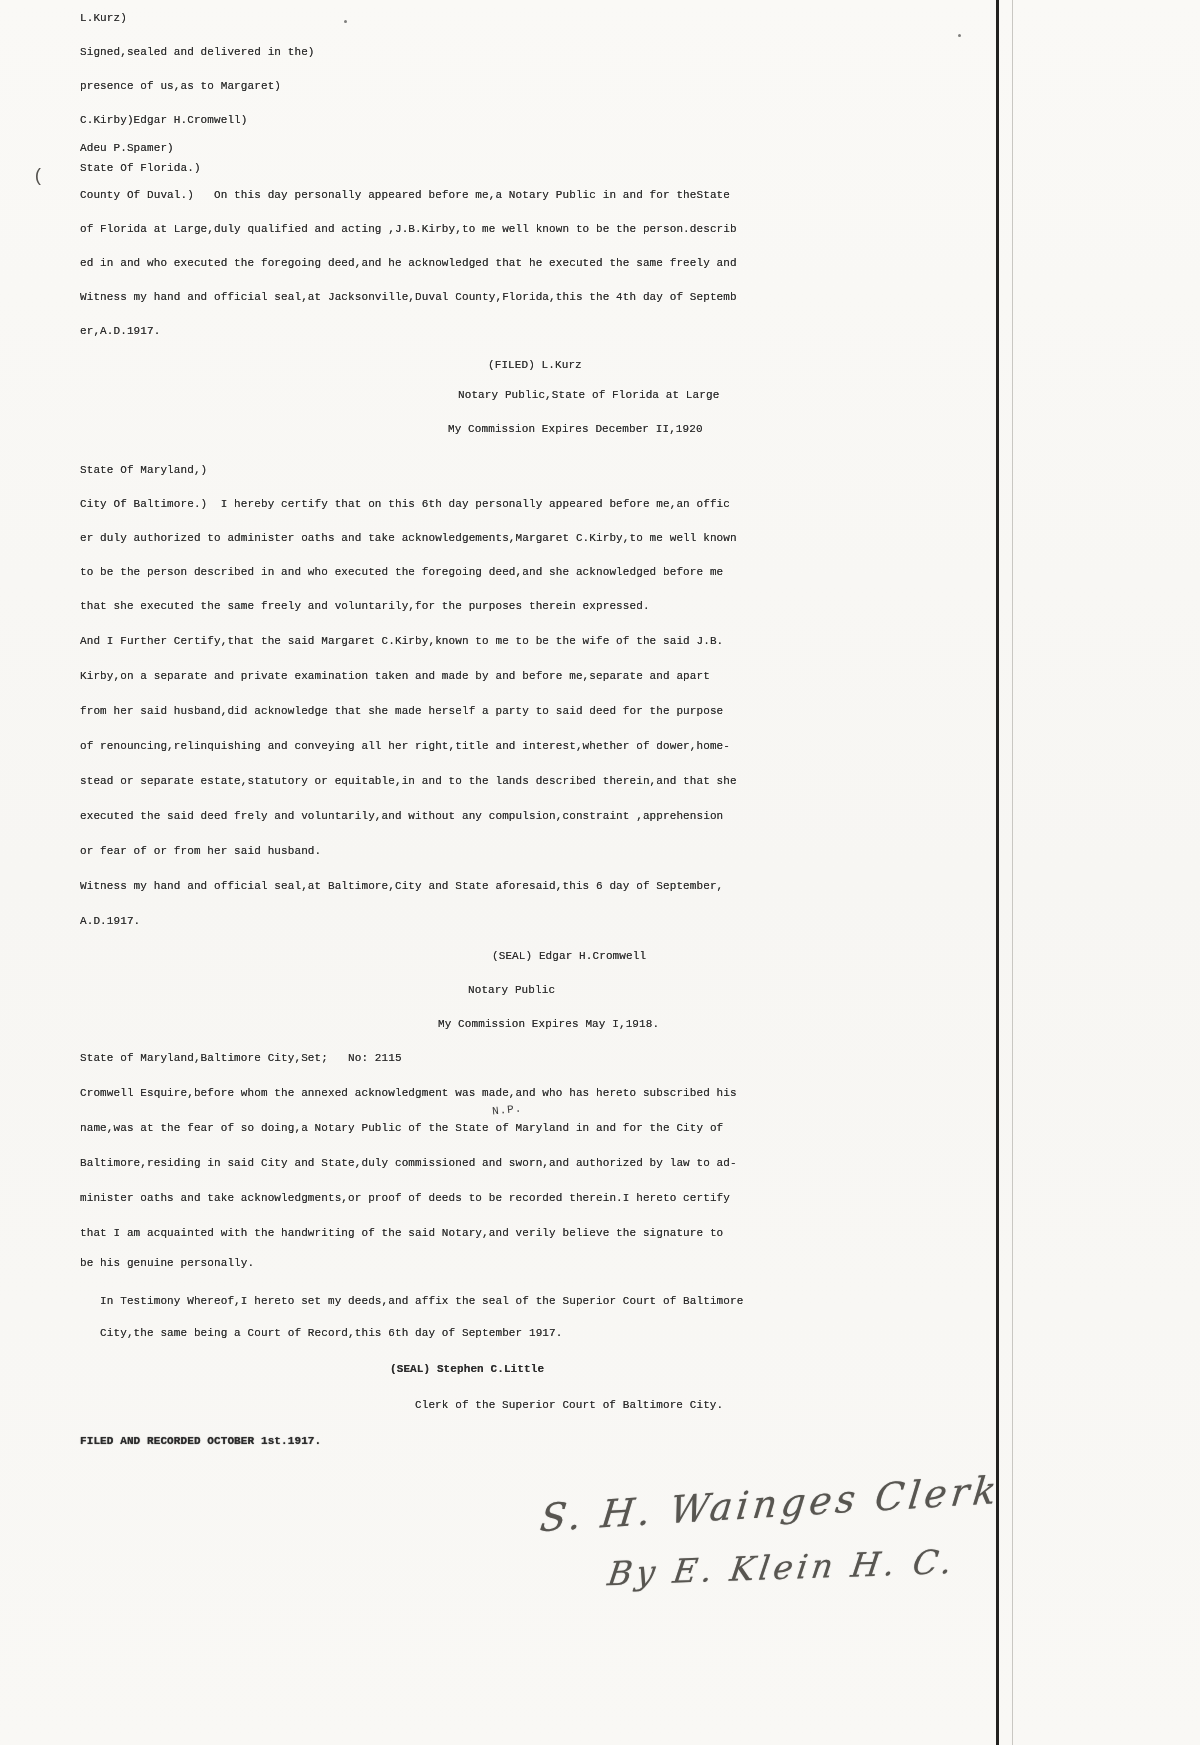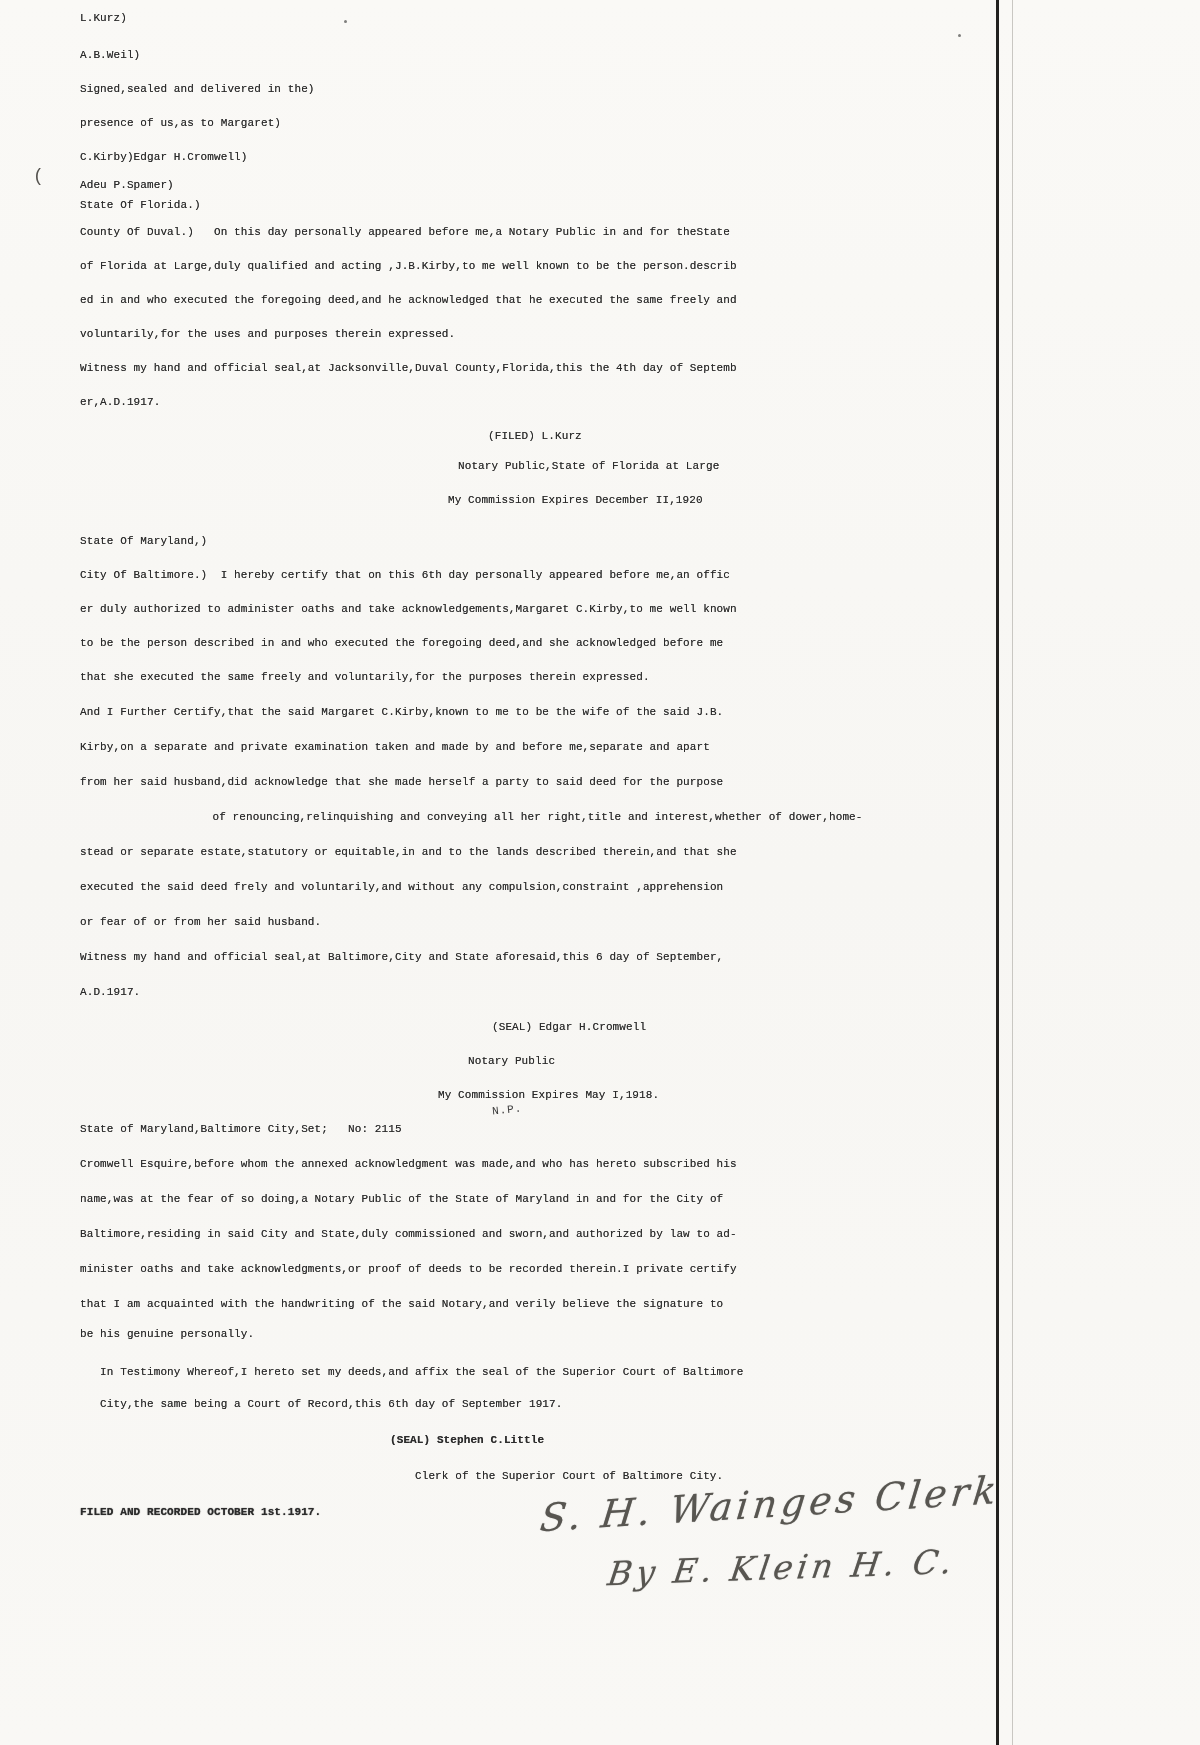--- a/index.html
+++ b/index.html
@@ -108,57 +108,55 @@
   <div class="scan-border-dark"></div>
   <div class="scan-border-light"></div>
 
   <span class="speck1"></span>
   <span class="speck2"></span>
 
   <span class="artifact">(</span>
 
   <div id="lines" class="lines">
       <div class="line">L.Kurz)</div>
-      <div class="line" style="margin-top: 3px;">A.B.Weil)</div>
       <div class="line">Signed,sealed and delivered in the)</div>
       <div class="line">presence of us,as to Margaret)</div>
       <div class="line">C.Kirby)Edgar H.Cromwell)</div>
       <div class="line" style="margin-top: -6px;">Adeu P.Spamer)</div>
       <div class="line" style="margin-top: -14px;">State Of Florida.)</div>
       <div class="line" style="margin-top: -7px;">County Of Duval.)   On this day personally appeared before me,a Notary Public in and for theState</div>
       <div class="line">of Florida at Large,duly qualified and acting ,J.B.Kirby,to me well known to be the person.describ</div>
       <div class="line">ed in and who executed the foregoing deed,and he acknowledged that he executed the same freely and</div>
-      <div class="line">voluntarily,for the uses and purposes therein expressed.</div>
       <div class="line">Witness my hand and official seal,at Jacksonville,Duval County,Florida,this the 4th day of Septemb</div>
       <div class="line">er,A.D.1917.</div>
       <div class="line" style="padding-left: 408px;">(FILED) L.Kurz</div>
       <div class="line" style="margin-top: -4px; padding-left: 378px;">Notary Public,State of Florida at Large</div>
       <div class="line" style="padding-left: 368px;">My Commission Expires December II,1920</div>
       <div class="line" style="margin-top: 7px;">State Of Maryland,)</div>
       <div class="line">City Of Baltimore.)  I hereby certify that on this 6th day personally appeared before me,an offic</div>
       <div class="line">er duly authorized to administer oaths and take acknowledgements,Margaret C.Kirby,to me well known</div>
       <div class="line">to be the person described in and who executed the foregoing deed,and she acknowledged before me</div>
       <div class="line">that she executed the same freely and voluntarily,for the purposes therein expressed.</div>
       <div class="line" style="margin-top: 1px;">And I Further Certify,that the said Margaret C.Kirby,known to me to be the wife of the said J.B.</div>
       <div class="line" style="margin-top: 1px;">Kirby,on a separate and private examination taken and made by and before me,separate and apart</div>
       <div class="line" style="margin-top: 1px;">from her said husband,did acknowledge that she made herself a party to said deed for the purpose</div>
-      <div class="line" style="margin-top: 1px; text-align: center;">of renouncing,relinquishing and conveying all her right,title and interest,whether of dower,home-</div>
+      <div class="line" style="margin-top: 1px;">of renouncing,relinquishing and conveying all her right,title and interest,whether of dower,home-</div>
       <div class="line" style="margin-top: 1px;">stead or separate estate,statutory or equitable,in and to the lands described therein,and that she</div>
       <div class="line" style="margin-top: 1px;">executed the said deed frely and voluntarily,and without any compulsion,constraint ,apprehension</div>
       <div class="line" style="margin-top: 1px;">or fear of or from her said husband.</div>
       <div class="line" style="margin-top: 1px;">Witness my hand and official seal,at Baltimore,City and State aforesaid,this 6 day of September,</div>
       <div class="line" style="margin-top: 1px;">A.D.1917.</div>
       <div class="line" style="margin-top: 1px; padding-left: 412px;">(SEAL) Edgar H.Cromwell</div>
       <div class="line" style="padding-left: 388px;">Notary Public</div>
       <div class="line" style="padding-left: 358px;">My Commission Expires May I,1918.</div>
       <div class="line">State of Maryland,Baltimore City,Set;   No: 2115</div>
       <div class="line" style="margin-top: 1px;">Cromwell Esquire,before whom the annexed acknowledgment was made,and who has hereto subscribed his</div>
       <div class="line" style="margin-top: 1px;">name,was at the fear of so doing,a Notary Public of the State of Maryland in and for the City of</div>
       <div class="line" style="margin-top: 1px;">Baltimore,residing in said City and State,duly commissioned and sworn,and authorized by law to ad-</div>
-      <div class="line" style="margin-top: 1px;">minister oaths and take acknowledgments,or proof of deeds to be recorded therein.I private certify</div>
+      <div class="line" style="margin-top: 1px;">minister oaths and take acknowledgments,or proof of deeds to be recorded therein.I hereto certify</div>
       <div class="line" style="margin-top: 1px; font-family: Liberation Mono, monospace;">that I am acquainted with the handwriting of the said Notary,and verily believe the signature to</div>
       <div class="line" style="margin-top: -4px;">be his genuine personally.</div>
       <div class="line" style="margin-top: 4px;">   In Testimony Whereof,I hereto set my deeds,and affix the seal of the Superior Court of Baltimore</div>
       <div class="line" style="margin-top: -2px;">   City,the same being a Court of Record,this 6th day of September 1917.</div>
       <div class="line" style="margin-top: 2px; padding-left: 310px; font-weight: bold;">(SEAL) Stephen C.Little</div>
       <div class="line" style="margin-top: 2px; padding-left: 335px;">Clerk of the Superior Court of Baltimore City.</div>
       <div class="line bold" style="margin-top: 2px;">FILED AND RECORDED OCTOBER 1st.1917.</div>
     </div>
 
   <span class="np-sup">N.P.</span>

